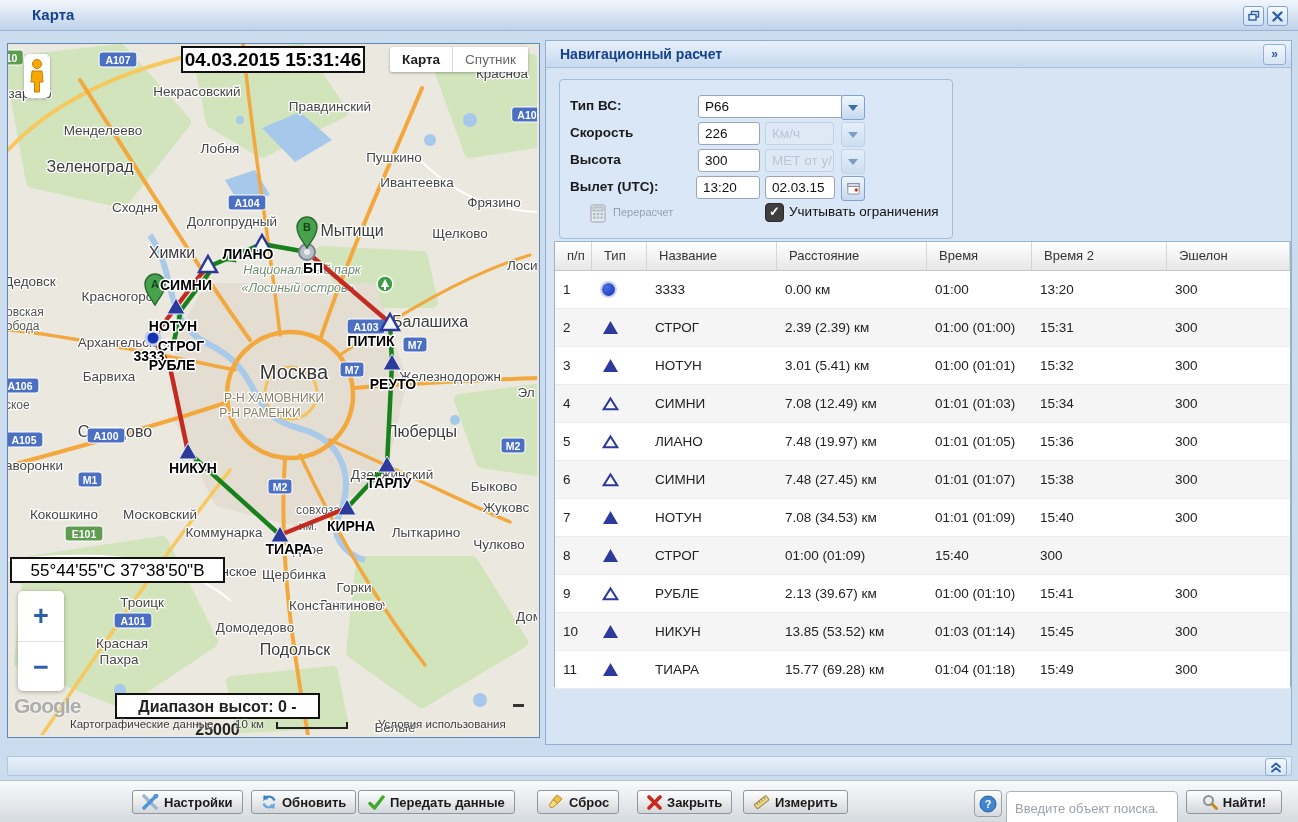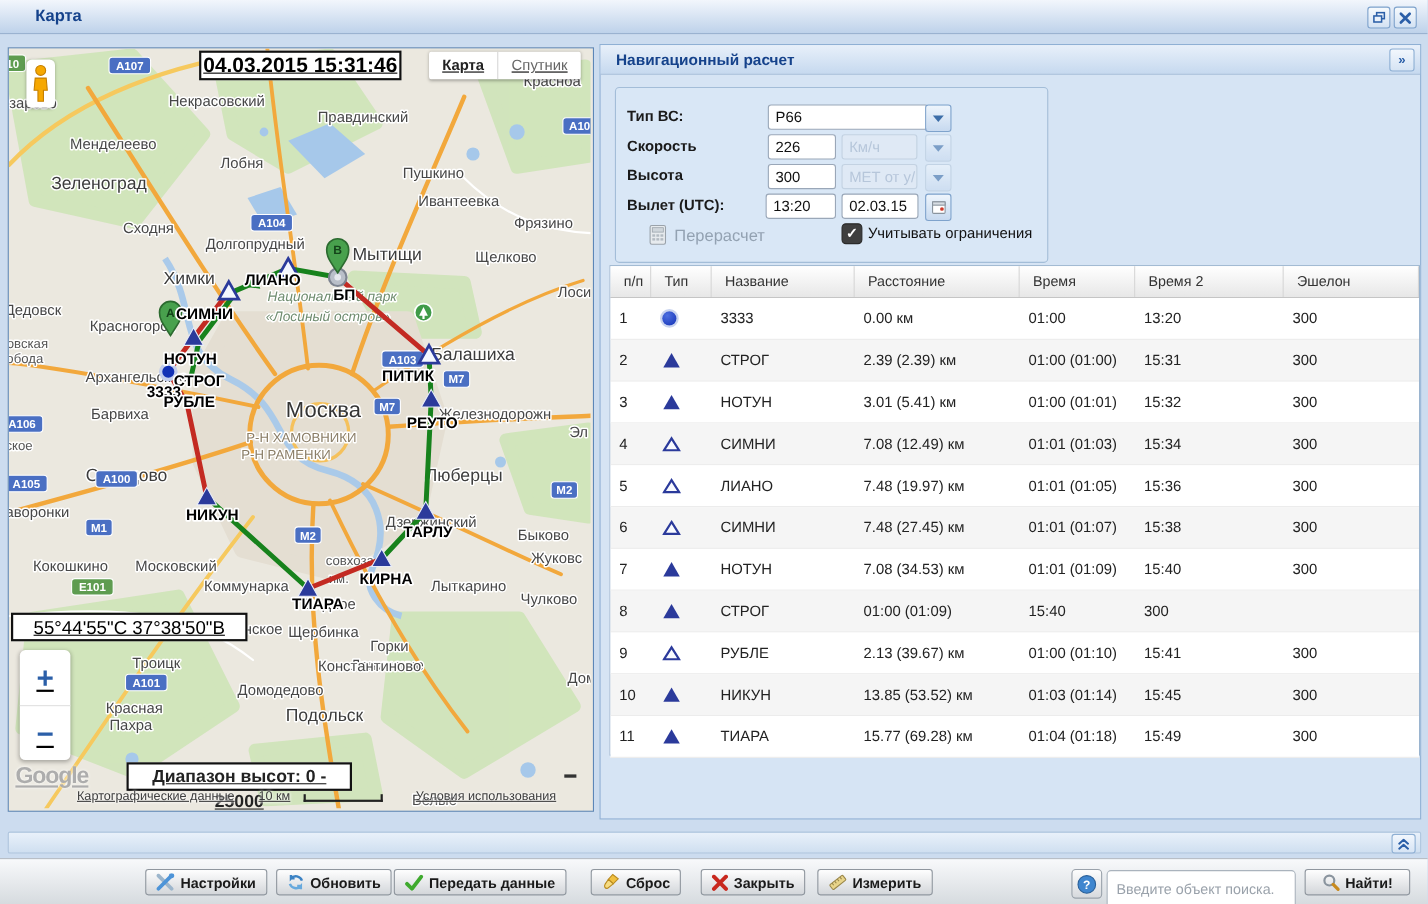--- a/index.html
+++ b/index.html
@@ -17,21 +17,21 @@
   #map svg{position:absolute;left:0;top:0;}
   .mt{paint-order:stroke;stroke:#ffffff;stroke-width:2.6px;stroke-linejoin:round;fill:#474747;font-family:"Liberation Sans",sans-serif;}
   .city{font-size:16px;fill:#3c3c3c;font-weight:500;}
   .cap{font-size:20px;fill:#343434;}
   .town{font-size:13.5px;}
   .small{font-size:12px;fill:#565656;}
   .dist{font-size:12px;fill:#8a7d66;font-weight:500;}
   .park{font-size:12.5px;font-style:italic;fill:#6f8c6f;}
   .wp{font-size:14px;font-weight:bold;fill:#000;stroke-width:3px;}
   .bdg-t{font-size:10.5px;font-weight:bold;fill:#fff;stroke:none;}
-  .overlay{position:absolute;box-sizing:border-box;text-decoration:underline;}
+  .overlay{position:absolute;box-sizing:border-box;}
   #datetime-box{left:173px;top:2px;width:184px;height:27px;background:#fff;border:2px solid #111;
     font-size:19px;font-weight:bold;text-align:center;line-height:24px;color:#000;}
   #maptype{left:382px;top:3px;height:25px;background:#fff;border-radius:2px;box-shadow:0 1px 3px rgba(0,0,0,.3);display:flex;}
   #maptype div{padding:0 12px;line-height:25px;font-size:13.5px;}
   #bt-karta{font-weight:bold;color:#222;border-right:1px solid #d8d8d8;}
   #bt-sputnik{color:#666;}
   #pegman{left:16px;top:10px;width:26px;height:44px;background:#fff;border-radius:5px;box-shadow:0 1px 3px rgba(0,0,0,.3);
     display:flex;align-items:center;justify-content:center;}
   #coord-box{left:2px;top:513px;width:215px;height:26px;background:#fff;border:2px solid #111;
     font-size:17px;text-align:center;line-height:23px;color:#000;}
@@ -54,21 +54,21 @@
   #formbox{position:absolute;left:13px;top:38px;width:392px;height:158px;border:1px solid #a3bdd8;border-radius:4px;background:#d9e7f6;}
   .frow{position:absolute;left:0;width:100%;height:24px;}
   .flabel{position:absolute;left:10px;top:3px;font-size:13.5px;font-weight:bold;color:#1a1a1a;}
   .field{position:absolute;top:0;height:21px;background:#fff;border:1px solid #9aa7b8;border-radius:3px;
     font-size:13.5px;color:#111;line-height:21px;padding-left:6px;box-sizing:content-box;}
   .field.dis{background:#dfe9f5;border-color:#c3d2e2;color:#b6c6da;overflow:hidden;white-space:nowrap;}
   .drop{position:absolute;top:0;width:22px;height:23px;border:1px solid #7fa3cc;border-radius:3px;
     background:linear-gradient(#eef5fc,#c7d9ef);display:flex;align-items:center;justify-content:center;}
   .drop.dis{border-color:#b3c6da;opacity:.6;}
   .chev{width:0;height:0;border-left:5px solid transparent;border-right:5px solid transparent;border-top:6px solid #3d6ea8;}
-  #recalc-label{position:absolute;left:53px;top:3px;font-size:15px;color:#93a2b2;}
+  #recalc-label{position:absolute;left:53px;top:3px;font-size:11px;color:#93a2b2;}
   #limits-check{position:absolute;left:205px;top:0;width:17px;height:17px;background:#3f3f3f;border:1px solid #2a2a2a;border-radius:4px;
     color:#fff;font-size:13px;font-weight:bold;text-align:center;line-height:16px;}
   #limits-label{position:absolute;left:229px;top:1px;font-size:13.5px;color:#111;}
   
   #rtable{position:absolute;left:8px;top:200px;width:737px;height:446px;background:#fff;border:1px solid #9ab4cf;box-sizing:border-box;}
   #thead{display:grid;grid-template-columns:37px 55px 130px 150px 105px 135px 1fr;height:28px;
     background:linear-gradient(#ffffff,#e7e7e7);border-bottom:1px solid #c5c5c5;}
   .th{font-size:13px;color:#333;line-height:28px;padding-left:12px;border-right:1px solid #d6d6d6;overflow:hidden;}
   .trow{display:grid;grid-template-columns:37px 55px 130px 150px 105px 135px 1fr;height:37px;border-bottom:1px solid #ececec;background:#fff;}
   .trow.alt{background:#f5f5f5;}

